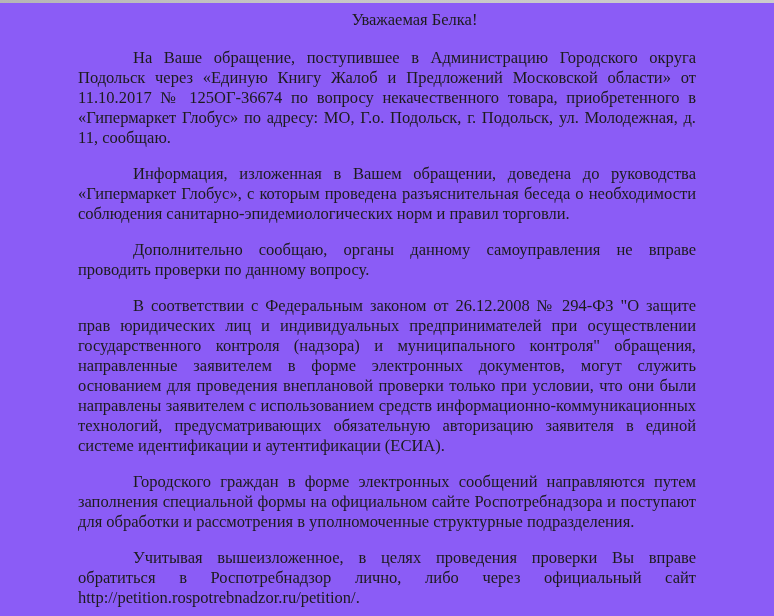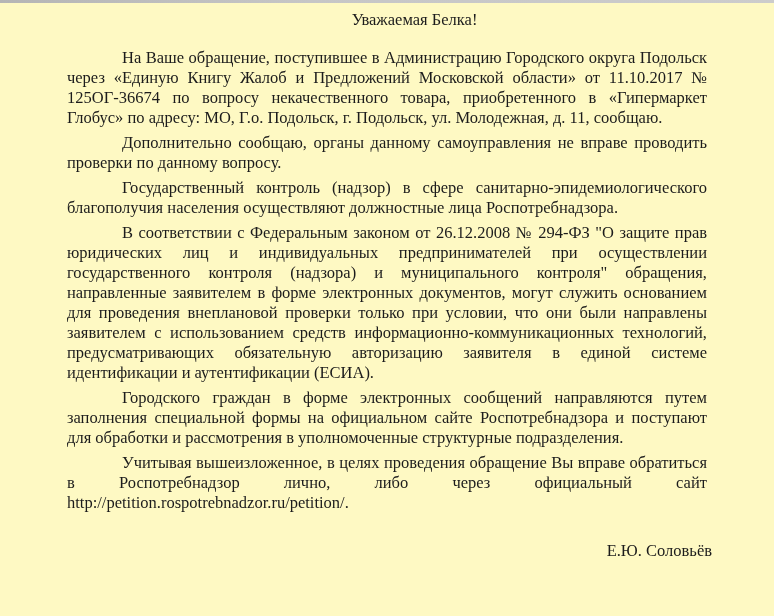--- a/index.html
+++ b/index.html
@@ -6,42 +6,42 @@
     margin: 0;
     padding: 0;
     background: #ffffff;
   }
   .page {
     position: relative;
     width: 774px;
     height: 616px;
     box-sizing: border-box;
     padding: 10px 62px 0 62px;
-    background: #fef9c3;
+    background: #8b5cf6;
     font-family: "Liberation Serif", "DejaVu Serif", serif;
     font-size: 16.5px;
     line-height: 20px;
     color: #1c1c1c;
     overflow: hidden;
   }
   .scan-edge {
     position: absolute;
     top: 0;
     left: 0;
     right: 0;
     height: 3px;
     background: linear-gradient(to right, #b5b5b5 0%, #c6c6c6 40%, #cccccc 100%);
   }
   .salutation {
     margin: 0 0 18px 0;
     text-align: center;
     text-indent: 55px; 
   }
   .letter-body p.para {
-    margin: 5px;
+    margin: 16px;
     text-align: justify;
     text-indent: 55px;
   }
   .url-link {
     color: inherit;
     word-break: keep-all;
     white-space: nowrap;
   }
   .signature {
     margin: 28px 0 0 0;
@@ -51,21 +51,21 @@
 </head>
 <body>
 
 <div class="page">
   <div class="scan-edge"></div>
 
   <p class="salutation">Уважаемая Белка!</p>
 
   <div class="letter-body" id="letter-body">
       <p class="para"><span>На Ваше обращение, поступившее в Администрацию Городского округа Подольск через «Единую Книгу Жалоб и Предложений Московской области» от 11.10.2017 № 125ОГ-36674 по вопросу некачественного товара, приобретенного в «Гипермаркет Глобус» по адресу: МО, Г.о. Подольск, г. Подольск, ул. Молодежная, д. 11, сообщаю.</span></p>
+      <p class="para"><span>Информация, изложенная в Вашем обращении, доведена до руководства «Гипермаркет Глобус», с которым проведена разъяснительная беседа о необходимости соблюдения санитарно-эпидемиологических норм и правил торговли.</span></p>
       <p class="para"><span>Дополнительно сообщаю, органы данному самоуправления не вправе проводить проверки по данному вопросу.</span></p>
-      <p class="para"><span>Государственный контроль (надзор) в сфере санитарно-эпидемиологического благополучия населения осуществляют должностные лица Роспотребнадзора.</span></p>
       <p class="para"><span>В соответствии с Федеральным законом от 26.12.2008 № 294-ФЗ "О защите прав юридических лиц и индивидуальных предпринимателей при осуществлении государственного контроля (надзора) и муниципального контроля" обращения, направленные заявителем в форме электронных документов, могут служить основанием для проведения внеплановой проверки только при условии, что они были направлены заявителем с использованием средств информационно-коммуникационных технологий, предусматривающих обязательную авторизацию заявителя в единой системе идентификации и аутентификации (ЕСИА).</span></p>
       <p class="para"><span>Городского граждан в форме электронных сообщений направляются путем заполнения специальной формы на официальном сайте Роспотребнадзора и поступают для обработки и рассмотрения в уполномоченные структурные подразделения.</span></p>
-      <p class="para"><span>Учитывая вышеизложенное, в целях проведения обращение Вы вправе обратиться в Роспотребнадзор лично, либо через официальный сайт </span><span class="url-link">http://petition.rospotrebnadzor.ru/petition/</span><span>.</span></p>
+      <p class="para"><span>Учитывая вышеизложенное, в целях проведения проверки Вы вправе обратиться в Роспотребнадзор лично, либо через официальный сайт </span><span class="url-link">http://petition.rospotrebnadzor.ru/petition/</span><span>.</span></p>
     </div>
 
   <p class="signature">Е.Ю. Соловьёв</p>
 </div>
 
 </body></html>

